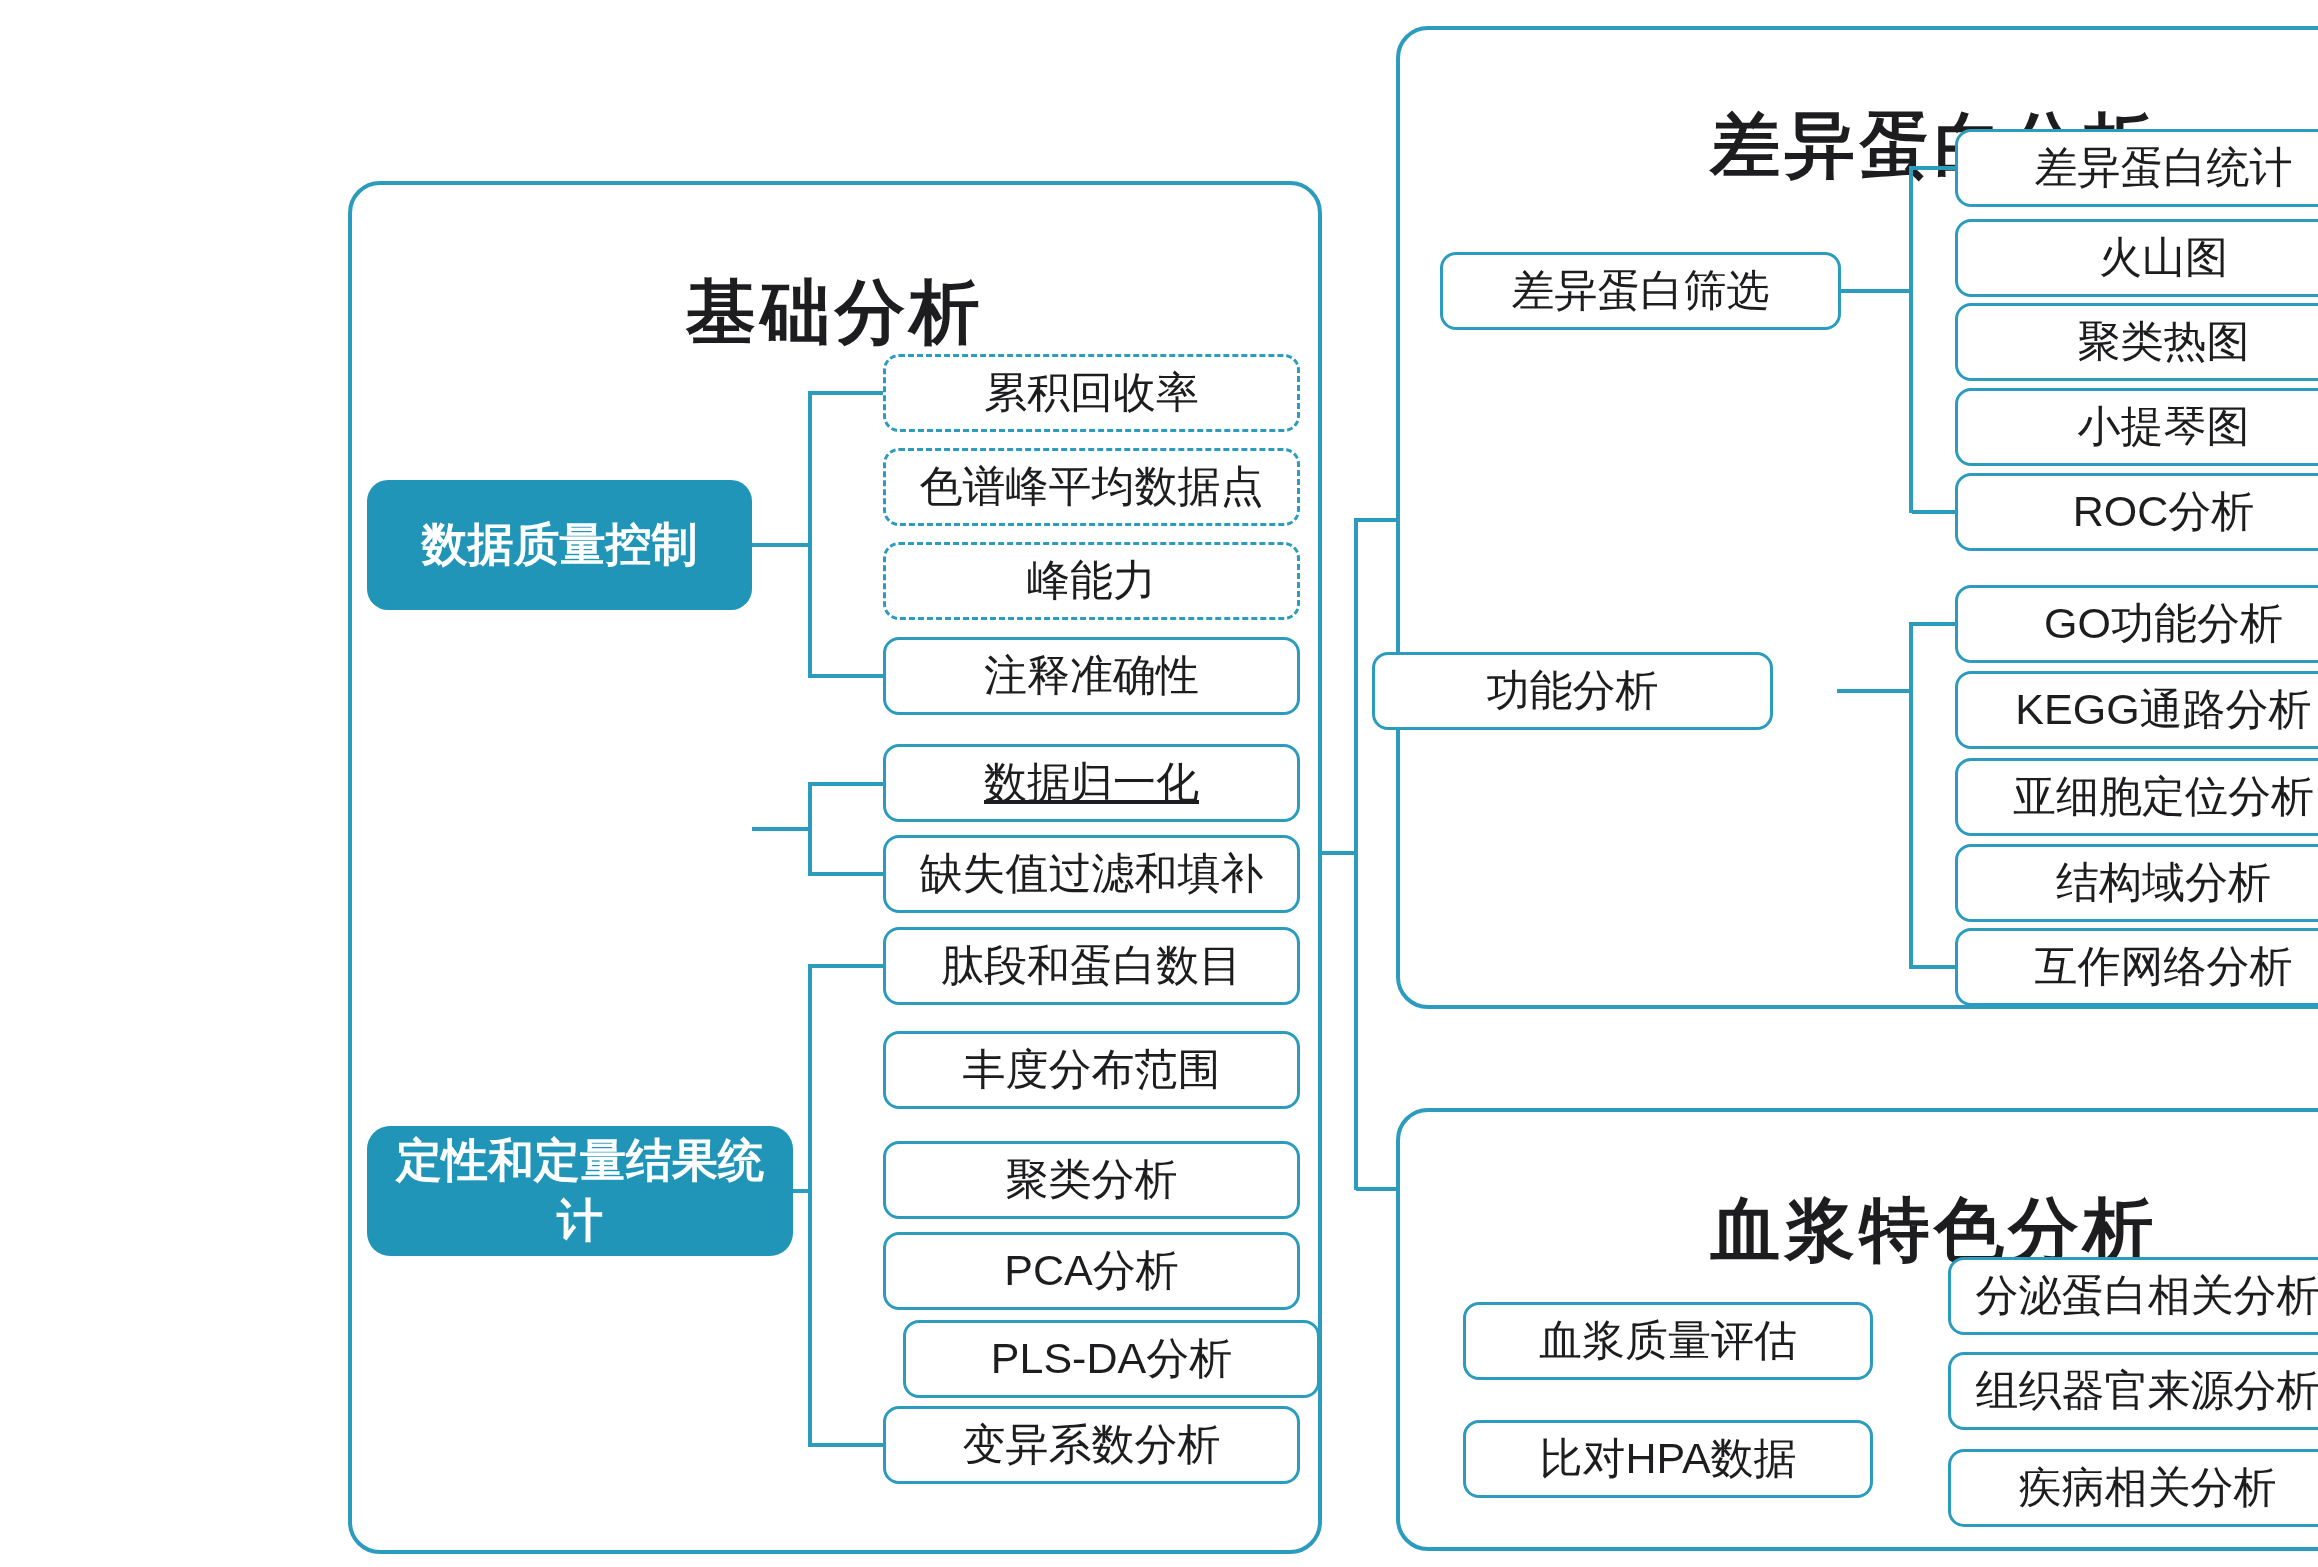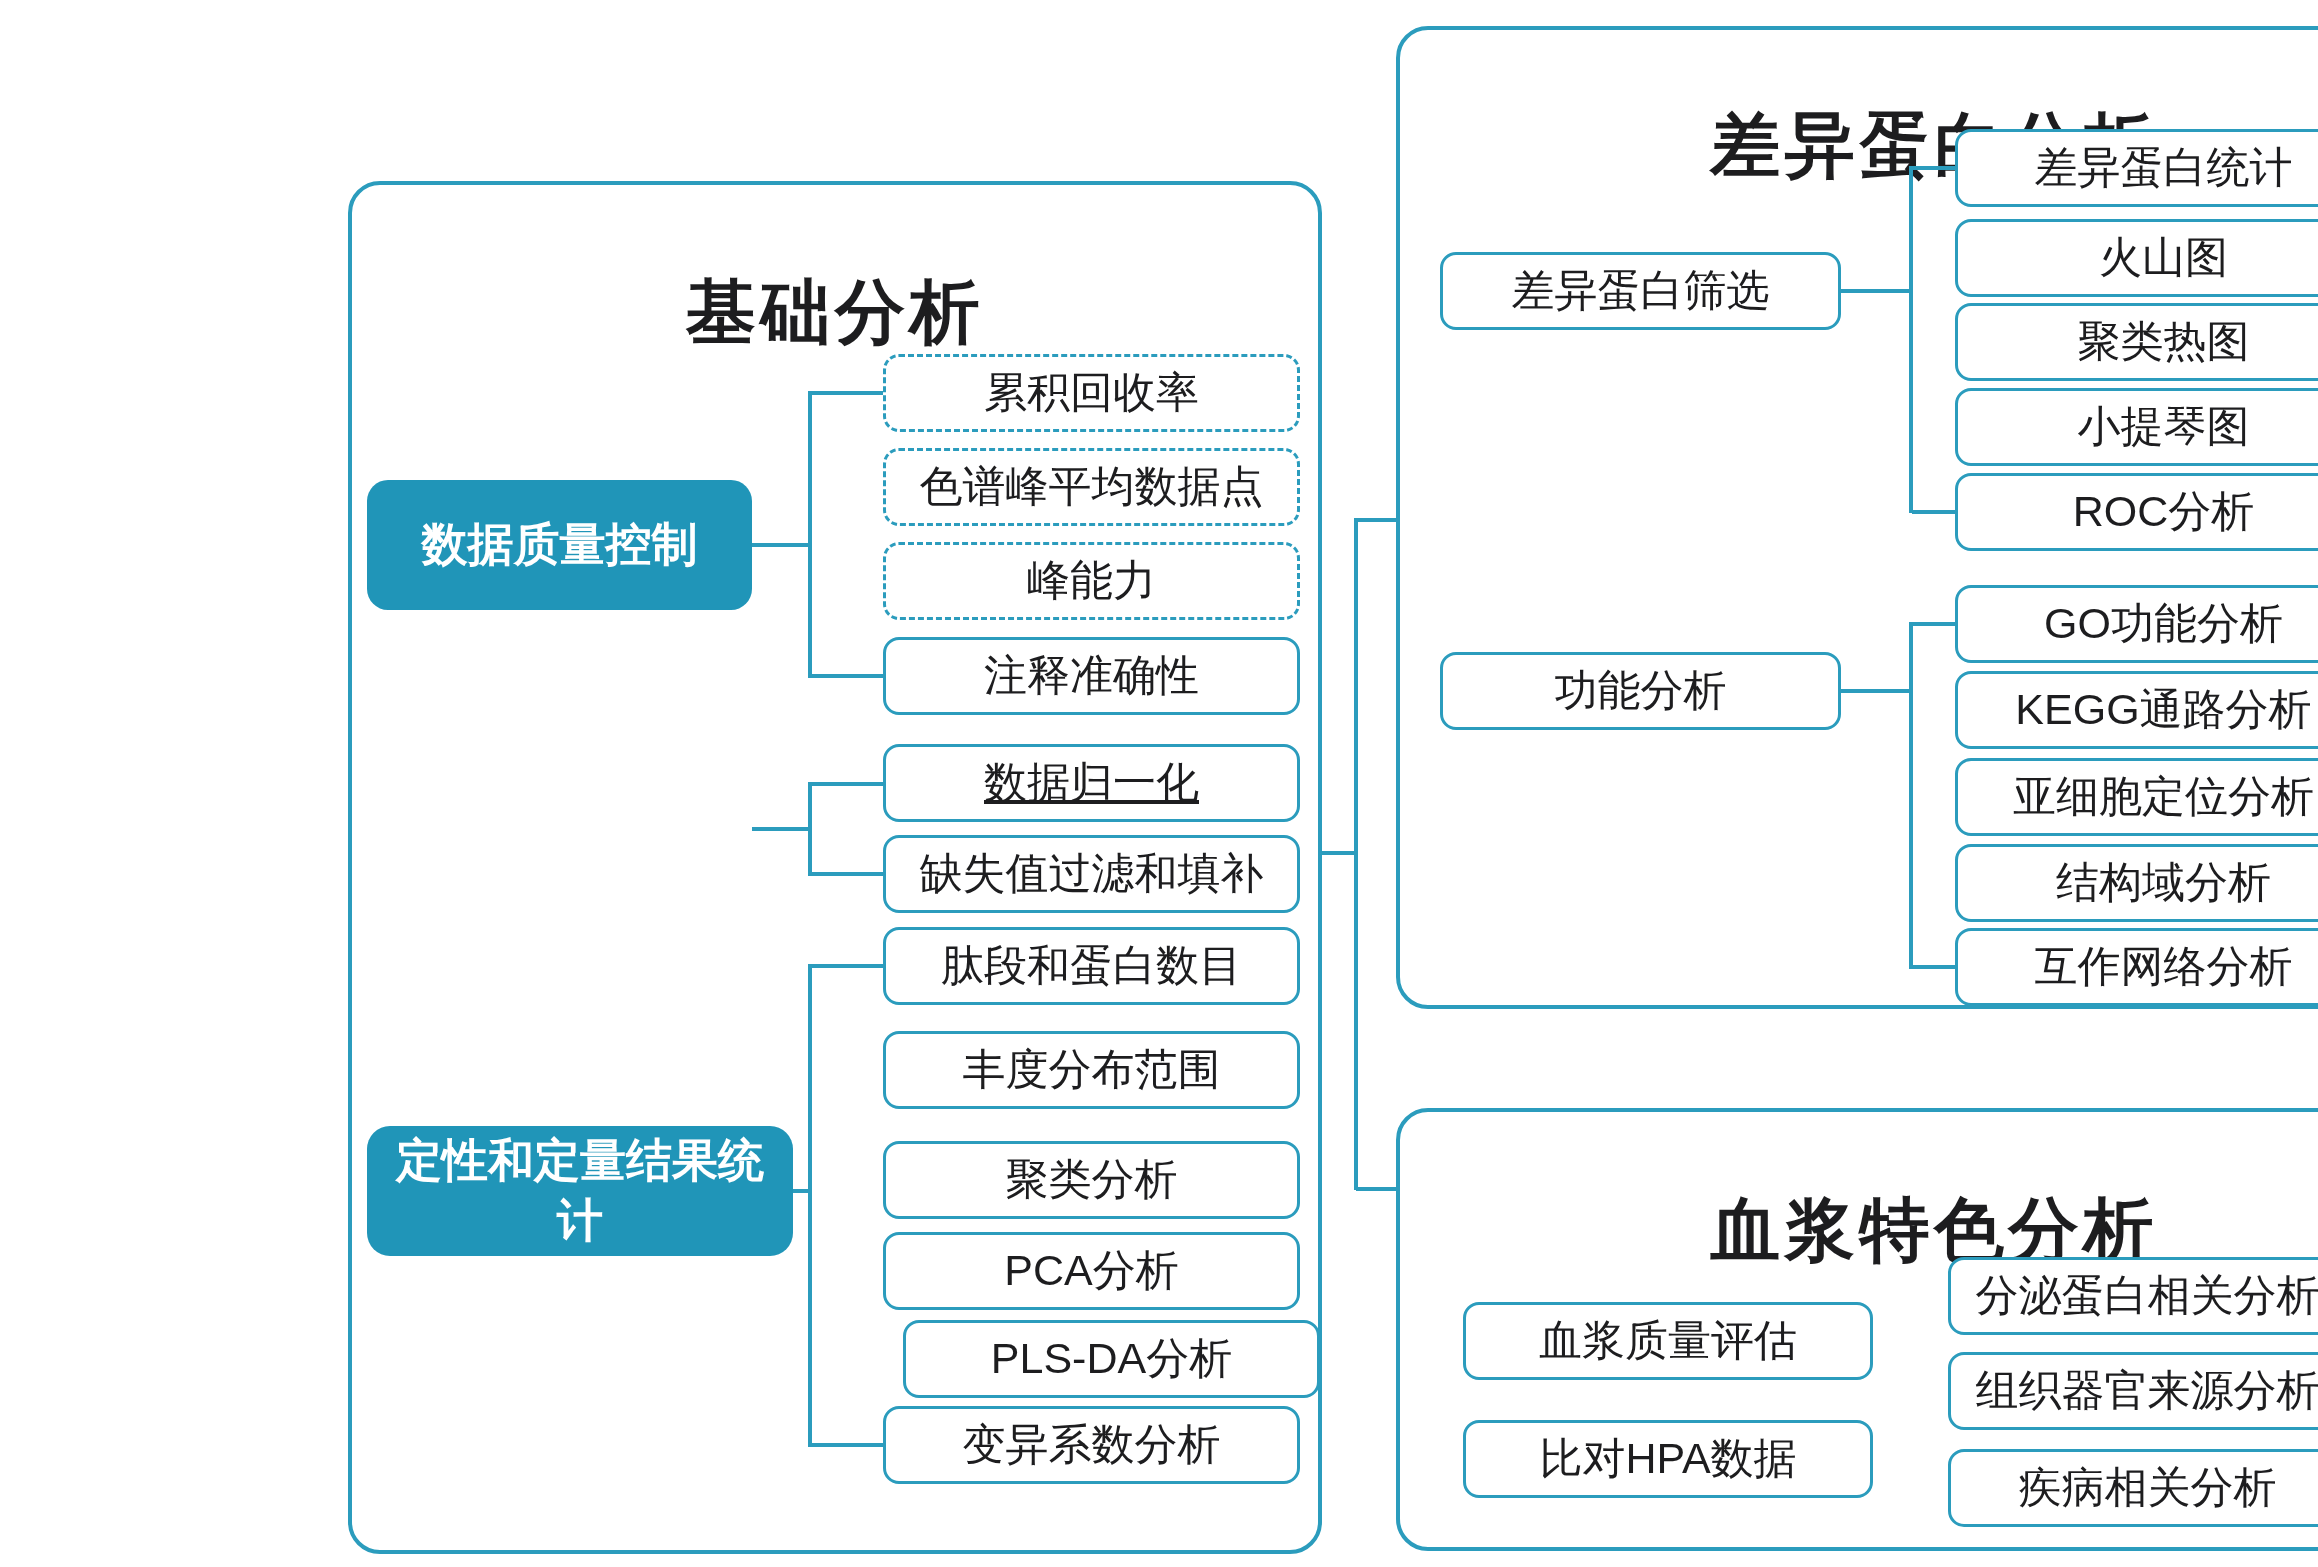--- a/index.html
+++ b/index.html
@@ -87,21 +87,21 @@
   #cb5  { left: 883px; top: 835px; width: 417px; height: 78px; }
   #cb6  { left: 883px; top: 927px; width: 417px; height: 78px; }
   #cb7  { left: 883px; top: 1031px; width: 417px; height: 78px; }
   #cb8  { left: 883px; top: 1141px; width: 417px; height: 78px; }
   #cb9  { left: 883px; top: 1232px; width: 417px; height: 78px; }
   #cb10 { left: 883px; top: 1320px; width: 417px; height: 78px; margin-left: 20px; }
   #cb11 { left: 883px; top: 1406px; width: 417px; height: 78px; }
 
   
   #dp0 { left: 1440px; top: 252px;  width: 401px; height: 78px; }
-  #dp1 { left: 1440px; top: 652px; width: 401px; height: 78px; }
+  #dp1 { left: 1372px; top: 652px; width: 401px; height: 78px; }
 
   
   #dc0 { left: 1955px; top: 129px;  width: 417px; height: 78px; }
   #dc1 { left: 1955px; top: 219px;  width: 417px; height: 78px; }
   #dc2 { left: 1955px; top: 303px;  width: 417px; height: 78px; }
   #dc3 { left: 1955px; top: 388px;  width: 417px; height: 78px; }
   #dc4 { left: 1955px; top: 473px; width: 417px; height: 78px; }
   #dc5 { left: 1955px; top: 585px; width: 417px; height: 78px; }
   #dc6 { left: 1955px; top: 671px; width: 417px; height: 78px; }
   #dc7 { left: 1955px; top: 758px; width: 417px; height: 78px; }

